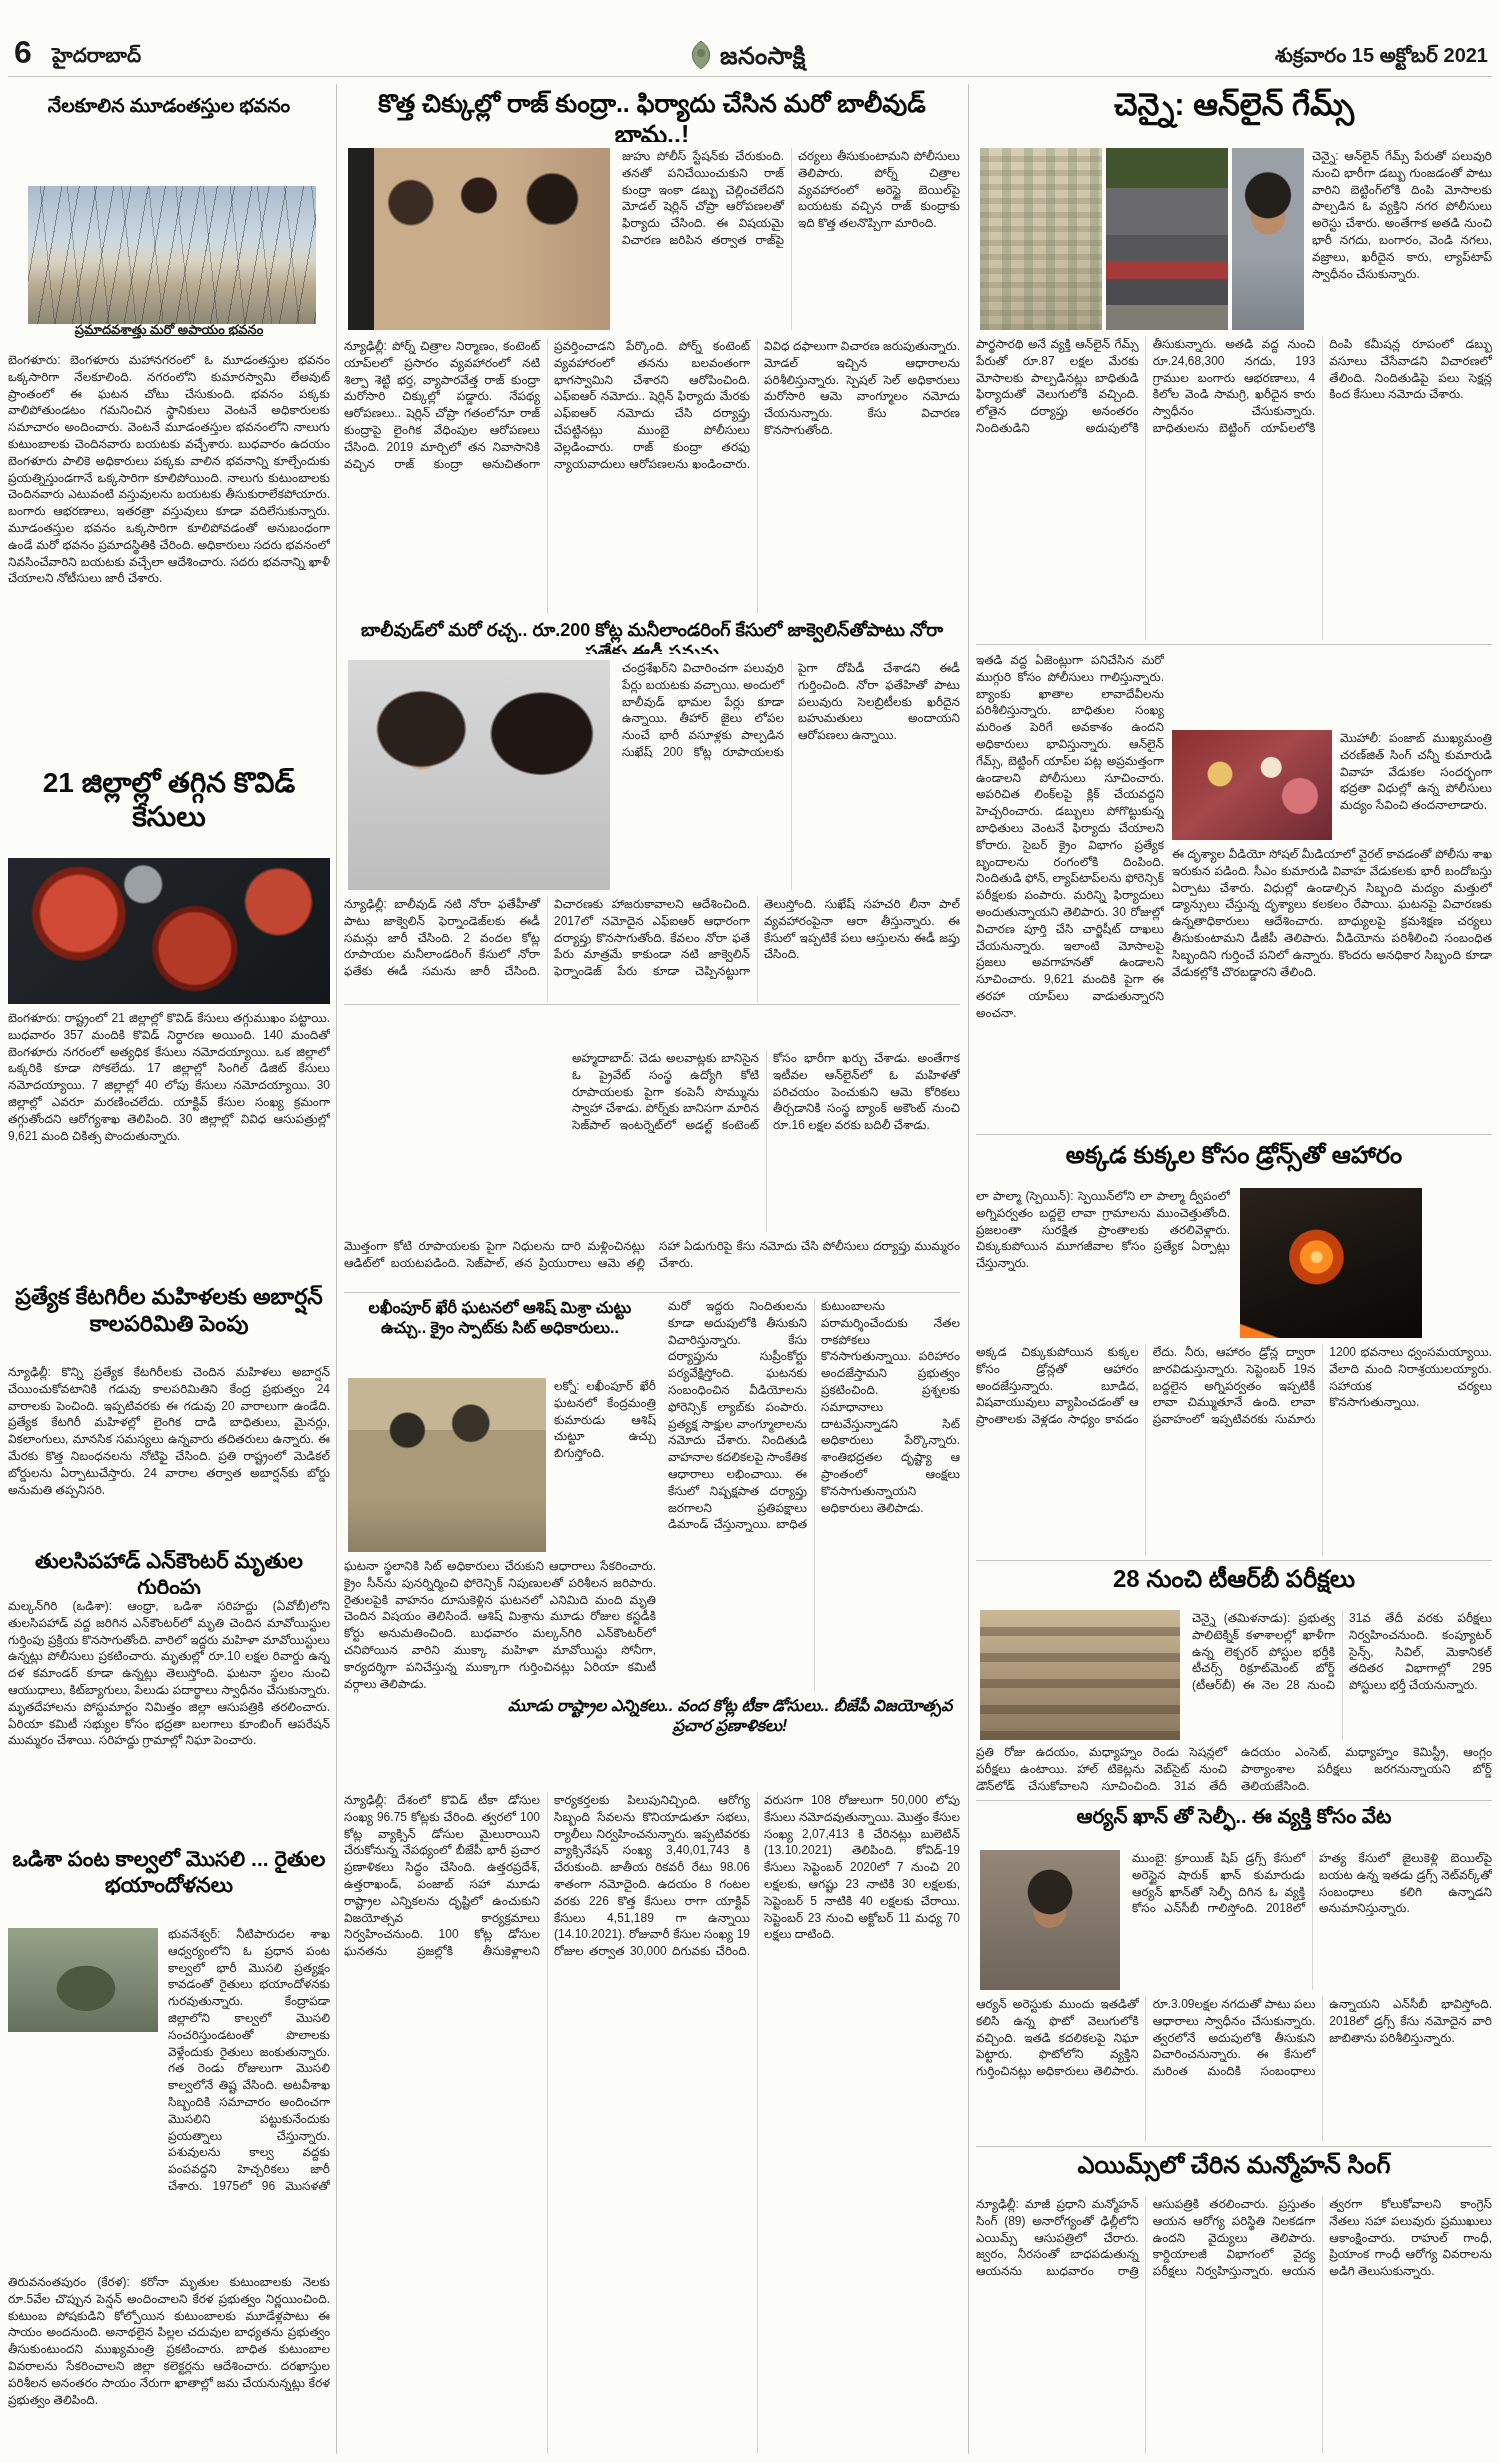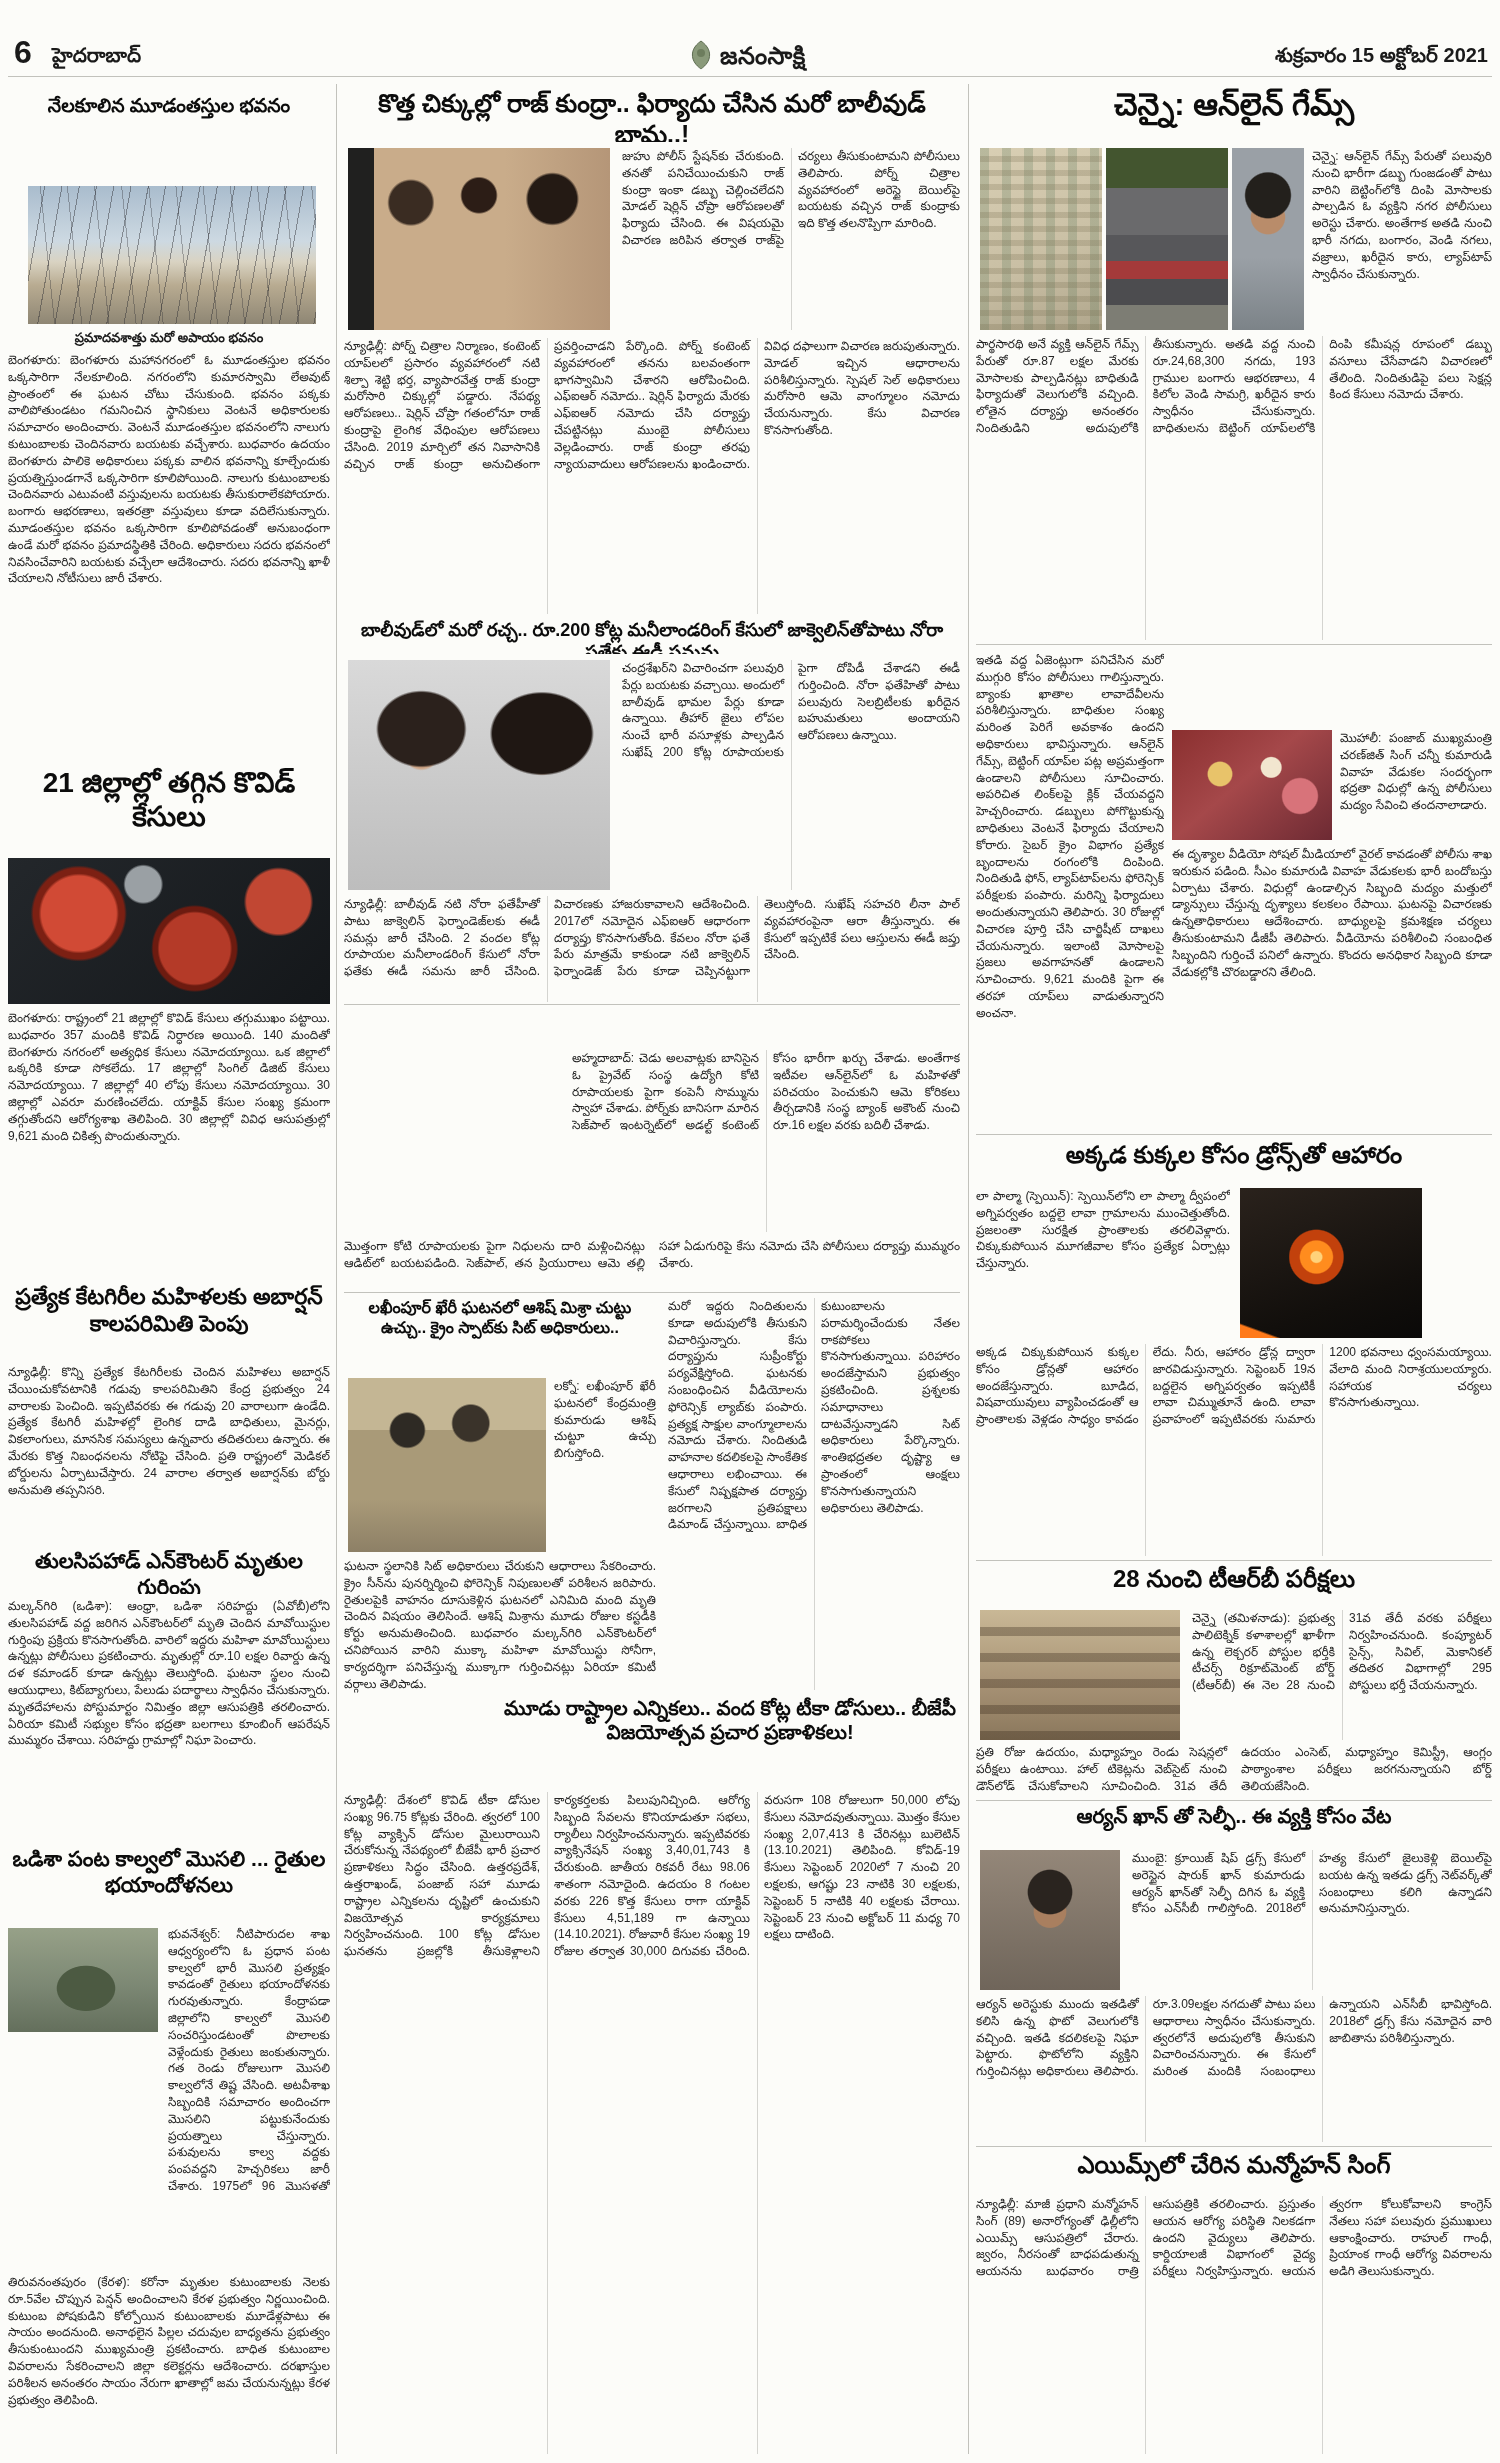--- a/index.html
+++ b/index.html
@@ -87,21 +87,21 @@
   </div>
   <div class="abs" style="left:720px;top:42px;font-size:24px;font-weight:700;letter-spacing:.5px;">జనంసాక్షి</div>
   <div class="abs" style="left:1240px;top:44px;width:248px;font-size:20px;font-weight:700;text-align:right;">శుక్రవారం 15 అక్టోబర్ 2021</div>
   <div class="abs hrule" style="left:8px;top:76px;width:1484px;"></div>
 
   <div class="abs vrule" style="left:336px;top:84px;height:2370px;"></div>
   <div class="abs vrule" style="left:968px;top:84px;height:2370px;"></div>
 
   <div class="abs hl" style="left:8px;top:94px;width:322px;height:86px;font-size:19px;">నేలకూలిన మూడంతస్తుల భవనం</div>
   <div class="abs photo ph-building" style="left:28px;top:186px;width:288px;height:138px;"></div>
-  <div class="abs" style="left:8px;top:330px;width:322px;font-size:13px;font-weight:700;text-align:center;">ప్రమాదవశాత్తు మరో అపాయం భవనం</div>
+  <div class="abs" style="left:8px;top:322px;width:322px;font-size:13px;font-weight:700;text-align:center;text-decoration:underline;">ప్రమాదవశాత్తు మరో అపాయం భవనం</div>
   <div class="abs body-txt" style="left:8px;top:352px;width:322px;height:410px;">బెంగళూరు: బెంగళూరు మహానగరంలో ఓ మూడంతస్తుల భవనం ఒక్కసారిగా నేలకూలింది. నగరంలోని కుమారస్వామి లేఅవుట్ ప్రాంతంలో ఈ ఘటన చోటు చేసుకుంది. భవనం పక్కకు వాలిపోతుండటం గమనించిన స్థానికులు వెంటనే అధికారులకు సమాచారం అందించారు. వెంటనే మూడంతస్తుల భవనంలోని నాలుగు కుటుంబాలకు చెందినవారు బయటకు వచ్చేశారు. బుధవారం ఉదయం బెంగళూరు పాలికె అధికారులు పక్కకు వాలిన భవనాన్ని కూల్చేందుకు ప్రయత్నిస్తుండగానే ఒక్కసారిగా కూలిపోయింది. నాలుగు కుటుంబాలకు చెందినవారు ఎటువంటి వస్తువులను బయటకు తీసుకురాలేకపోయారు. బంగారు ఆభరణాలు, ఇతరత్రా వస్తువులు కూడా వదిలేసుకున్నారు. మూడంతస్తుల భవనం ఒక్కసారిగా కూలిపోవడంతో అనుబంధంగా ఉండే మరో భవనం ప్రమాదస్థితికి చేరింది. అధికారులు సదరు భవనంలో నివసించేవారిని బయటకు వచ్చేలా ఆదేశించారు. సదరు భవనాన్ని ఖాళీ చేయాలని నోటీసులు జారీ చేశారు.</div>
 
   <div class="abs hl" style="left:8px;top:766px;width:322px;height:88px;font-size:28px;">21 జిల్లాల్లో తగ్గిన కొవిడ్ కేసులు</div>
   <div class="abs photo ph-covid" style="left:8px;top:858px;width:322px;height:146px;"></div>
   <div class="abs body-txt" style="left:8px;top:1010px;width:322px;height:268px;">బెంగళూరు: రాష్ట్రంలో 21 జిల్లాల్లో కొవిడ్ కేసులు తగ్గుముఖం పట్టాయి. బుధవారం 357 మందికి కొవిడ్ నిర్ధారణ అయింది. 140 మందితో బెంగళూరు నగరంలో అత్యధిక కేసులు నమోదయ్యాయి. ఒక జిల్లాలో ఒక్కరికి కూడా సోకలేదు. 17 జిల్లాల్లో సింగిల్ డిజిట్ కేసులు నమోదయ్యాయి. 7 జిల్లాల్లో 40 లోపు కేసులు నమోదయ్యాయి. 30 జిల్లాల్లో ఎవరూ మరణించలేదు. యాక్టివ్ కేసుల సంఖ్య క్రమంగా తగ్గుతోందని ఆరోగ్యశాఖ తెలిపింది. 30 జిల్లాల్లో వివిధ ఆసుపత్రుల్లో 9,621 మంది చికిత్స పొందుతున్నారు.</div>
 
   <div class="abs hl" style="left:8px;top:1284px;width:322px;height:76px;font-size:22px;">ప్రత్యేక కేటగిరీల మహిళలకు అబార్షన్ కాలపరిమితి పెంపు</div>
   <div class="abs body-txt" style="left:8px;top:1364px;width:322px;height:180px;">న్యూఢిల్లీ: కొన్ని ప్రత్యేక కేటగిరీలకు చెందిన మహిళలు అబార్షన్ చేయించుకోవటానికి గడువు కాలపరిమితిని కేంద్ర ప్రభుత్వం 24 వారాలకు పెంచింది. ఇప్పటివరకు ఈ గడువు 20 వారాలుగా ఉండేది. ప్రత్యేక కేటగిరీ మహిళల్లో లైంగిక దాడి బాధితులు, మైనర్లు, వికలాంగులు, మానసిక సమస్యలు ఉన్నవారు తదితరులు ఉన్నారు. ఈ మేరకు కొత్త నిబంధనలను నోటిఫై చేసింది. ప్రతి రాష్ట్రంలో మెడికల్ బోర్డులను ఏర్పాటుచేస్తారు. 24 వారాల తర్వాత అబార్షన్‌కు బోర్డు అనుమతి తప్పనిసరి.</div>
 
   <div class="abs hl" style="left:8px;top:1548px;width:322px;height:46px;font-size:21px;">తులసిపహాడ్ ఎన్‌కౌంటర్ మృతుల గుర్తింపు</div>
@@ -130,21 +130,21 @@
   <div class="abs body-txt cols2" style="left:572px;top:1050px;width:388px;height:182px;">అహ్మదాబాద్: చెడు అలవాట్లకు బానిసైన ఓ ప్రైవేట్ సంస్థ ఉద్యోగి కోటి రూపాయలకు పైగా కంపెనీ సొమ్మును స్వాహా చేశాడు. పోర్న్‌కు బానిసగా మారిన సెజ్‌పాల్ ఇంటర్నెట్‌లో అడల్ట్ కంటెంట్ కోసం భారీగా ఖర్చు చేశాడు. అంతేగాక ఇటీవల ఆన్‌లైన్‌లో ఓ మహిళతో పరిచయం పెంచుకుని ఆమె కోరికలు తీర్చడానికి సంస్థ బ్యాంక్ అకౌంట్ నుంచి రూ.16 లక్షల వరకు బదిలీ చేశాడు.</div>
   <div class="abs body-txt" style="left:344px;top:1238px;width:616px;height:52px;column-count:2;column-gap:14px;">మొత్తంగా కోటి రూపాయలకు పైగా నిధులను దారి మళ్లించినట్లు ఆడిట్‌లో బయటపడింది. సెజ్‌పాల్, తన ప్రియురాలు ఆమె తల్లి సహా ఏడుగురిపై కేసు నమోదు చేసి పోలీసులు దర్యాప్తు ముమ్మరం చేశారు.</div>
 
   <div class="abs hrule" style="left:344px;top:1292px;width:616px;"></div>
   <div class="abs hl" style="left:344px;top:1298px;width:312px;height:74px;font-size:16px;">లఖీంపూర్ ఖేరీ ఘటనలో ఆశిష్ మిశ్రా చుట్టు ఉచ్చు.. క్రైం స్పాట్‌కు సిట్ అధికారులు..</div>
   <div class="abs photo ph-police" style="left:348px;top:1378px;width:198px;height:174px;"></div>
   <div class="abs body-txt" style="left:554px;top:1378px;width:102px;height:174px;">లక్నో: లఖీంపూర్ ఖేరీ ఘటనలో కేంద్రమంత్రి కుమారుడు ఆశిష్ చుట్టూ ఉచ్చు బిగుస్తోంది.</div>
   <div class="abs body-txt" style="left:344px;top:1558px;width:312px;height:230px;">ఘటనా స్థలానికి సిట్ అధికారులు చేరుకుని ఆధారాలు సేకరించారు. క్రైం సీన్‌ను పునర్నిర్మించి ఫోరెన్సిక్ నిపుణులతో పరిశీలన జరిపారు. రైతులపైకి వాహనం దూసుకెళ్లిన ఘటనలో ఎనిమిది మంది మృతి చెందిన విషయం తెలిసిందే. ఆశిష్ మిశ్రాను మూడు రోజుల కస్టడీకి కోర్టు అనుమతించింది. బుధవారం మల్కన్‌గిరి ఎన్‌కౌంటర్‌లో చనిపోయిన వారిని ముక్కా మహిళా మావోయిస్టు సోనీగా, కార్యదర్శిగా పనిచేస్తున్న ముక్కాగా గుర్తించినట్లు ఏరియా కమిటీ వర్గాలు తెలిపాడు.</div>
   <div class="abs body-txt cols2" style="left:668px;top:1298px;width:292px;height:392px;">మరో ఇద్దరు నిందితులను కూడా అదుపులోకి తీసుకుని విచారిస్తున్నారు. కేసు దర్యాప్తును సుప్రీంకోర్టు పర్యవేక్షిస్తోంది. ఘటనకు సంబంధించిన వీడియోలను ఫోరెన్సిక్ ల్యాబ్‌కు పంపారు. ప్రత్యక్ష సాక్షుల వాంగ్మూలాలను నమోదు చేశారు. నిందితుడి వాహనాల కదలికలపై సాంకేతిక ఆధారాలు లభించాయి. ఈ కేసులో నిష్పక్షపాత దర్యాప్తు జరగాలని ప్రతిపక్షాలు డిమాండ్ చేస్తున్నాయి. బాధిత కుటుంబాలను పరామర్శించేందుకు నేతల రాకపోకలు కొనసాగుతున్నాయి. పరిహారం అందజేస్తామని ప్రభుత్వం ప్రకటించింది. ప్రశ్నలకు సమాధానాలు దాటవేస్తున్నాడని సిట్ అధికారులు పేర్కొన్నారు. శాంతిభద్రతల దృష్ట్యా ఆ ప్రాంతంలో ఆంక్షలు కొనసాగుతున్నాయని అధికారులు తెలిపాడు.</div>
 
-  <div class="abs hl" style="left:500px;top:1696px;width:460px;height:86px;font-size:20px;">మూడు రాష్ట్రాల ఎన్నికలు.. వంద కోట్ల టీకా డోసులు.. బీజేపీ విజయోత్సవ ప్రచార ప్రణాళికలు!</div>
+  <div class="abs hl" style="left:500px;top:1696px;width:460px;height:86px;font-size:16px;font-style:italic;">మూడు రాష్ట్రాల ఎన్నికలు.. వంద కోట్ల టీకా డోసులు.. బీజేపీ విజయోత్సవ ప్రచార ప్రణాళికలు!</div>
   <div class="abs body-txt cols3" style="left:344px;top:1792px;width:616px;height:662px;">న్యూఢిల్లీ: దేశంలో కొవిడ్ టీకా డోసుల సంఖ్య 96.75 కోట్లకు చేరింది. త్వరలో 100 కోట్ల వ్యాక్సిన్ డోసుల మైలురాయిని చేరుకోనున్న నేపథ్యంలో బీజేపీ భారీ ప్రచార ప్రణాళికలు సిద్ధం చేసింది. ఉత్తరప్రదేశ్, ఉత్తరాఖండ్, పంజాబ్ సహా మూడు రాష్ట్రాల ఎన్నికలను దృష్టిలో ఉంచుకుని విజయోత్సవ కార్యక్రమాలు నిర్వహించనుంది. 100 కోట్ల డోసుల ఘనతను ప్రజల్లోకి తీసుకెళ్లాలని కార్యకర్తలకు పిలుపునిచ్చింది. ఆరోగ్య సిబ్బంది సేవలను కొనియాడుతూ సభలు, ర్యాలీలు నిర్వహించనున్నారు. ఇప్పటివరకు వ్యాక్సినేషన్ సంఖ్య 3,40,01,743 కి చేరుకుంది. జాతీయ రికవరీ రేటు 98.06 శాతంగా నమోదైంది. ఉదయం 8 గంటల వరకు 226 కొత్త కేసులు రాగా యాక్టివ్ కేసులు 4,51,189 గా ఉన్నాయి (14.10.2021). రోజువారీ కేసుల సంఖ్య 19 రోజుల తర్వాత 30,000 దిగువకు చేరింది. వరుసగా 108 రోజులుగా 50,000 లోపు కేసులు నమోదవుతున్నాయి. మొత్తం కేసుల సంఖ్య 2,07,413 కి చేరినట్లు బులెటిన్ (13.10.2021) తెలిపింది. కోవిడ్-19 కేసులు సెప్టెంబర్ 2020లో 7 నుంచి 20 లక్షలకు, ఆగష్టు 23 నాటికి 30 లక్షలకు, సెప్టెంబర్ 5 నాటికి 40 లక్షలకు చేరాయి. సెప్టెంబర్ 23 నుంచి అక్టోబర్ 11 మధ్య 70 లక్షలు దాటింది.</div>
 
   <div class="abs hl" style="left:976px;top:86px;width:516px;height:54px;font-size:31px;">చెన్నై: ఆన్‌లైన్ గేమ్స్</div>
   <div class="abs photo ph-money" style="left:980px;top:148px;width:122px;height:182px;"></div>
   <div class="abs photo ph-car" style="left:1106px;top:148px;width:122px;height:182px;"></div>
   <div class="abs photo ph-man" style="left:1232px;top:148px;width:72px;height:182px;"></div>
   <div class="abs body-txt" style="left:1312px;top:148px;width:180px;height:182px;">చెన్నై: ఆన్‌లైన్ గేమ్స్ పేరుతో పలువురి నుంచి భారీగా డబ్బు గుంజడంతో పాటు వారిని బెట్టింగ్‌లోకి దింపి మోసాలకు పాల్పడిన ఓ వ్యక్తిని నగర పోలీసులు అరెస్టు చేశారు. అంతేగాక అతడి నుంచి భారీ నగదు, బంగారం, వెండి నగలు, వజ్రాలు, ఖరీదైన కారు, ల్యాప్‌టాప్ స్వాధీనం చేసుకున్నారు.</div>
   <div class="abs body-txt cols3" style="left:976px;top:336px;width:516px;height:304px;">పార్థసారథి అనే వ్యక్తి ఆన్‌లైన్ గేమ్స్ పేరుతో రూ.87 లక్షల మేరకు మోసాలకు పాల్పడినట్లు బాధితుడి ఫిర్యాదుతో వెలుగులోకి వచ్చింది. లోతైన దర్యాప్తు అనంతరం నిందితుడిని అదుపులోకి తీసుకున్నారు. అతడి వద్ద నుంచి రూ.24,68,300 నగదు, 193 గ్రాముల బంగారు ఆభరణాలు, 4 కిలోల వెండి సామగ్రి, ఖరీదైన కారు స్వాధీనం చేసుకున్నారు. బాధితులను బెట్టింగ్ యాప్‌లలోకి దింపి కమీషన్ల రూపంలో డబ్బు వసూలు చేసేవాడని విచారణలో తేలింది. నిందితుడిపై పలు సెక్షన్ల కింద కేసులు నమోదు చేశారు.</div>
 
   <div class="abs hrule" style="left:976px;top:644px;width:516px;"></div>

